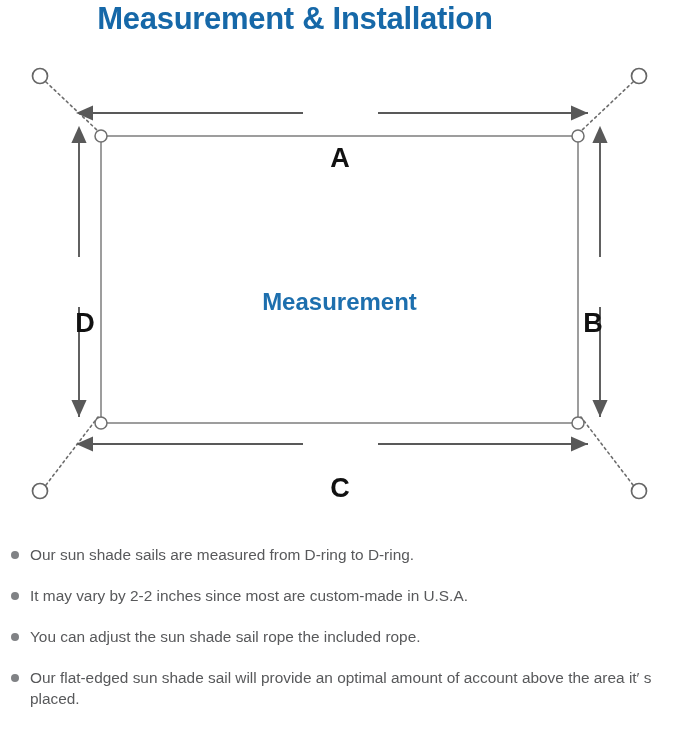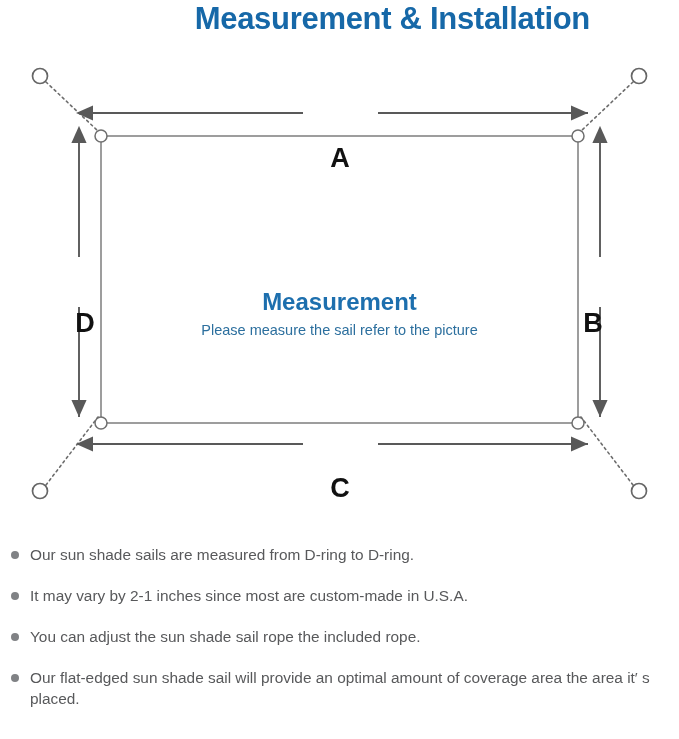--- a/index.html
+++ b/index.html
@@ -14,21 +14,21 @@
     font-family: "Liberation Sans", sans-serif;
     overflow: hidden;
   }
 
   
   .title {
     position: absolute;
     top: 0px;
     left: 0;
     width: 590px;
-    text-align: right;
+    text-align: center;
     font-size: 31px;
     font-weight: bold;
     color: #1668a8;
     letter-spacing: -0.3px;
     line-height: 38px;
   }
 
   
   .diagram {
     position: absolute;
@@ -163,38 +163,37 @@
       <line x1="79" y1="262" x2="79" y2="372" stroke="#595959" stroke-width="1.9" marker-end="url(#arrowR)"></line>
     </g>
 
     <g>
       <line x1="600" y1="98" x2="600" y2="212" stroke="#595959" stroke-width="1.9" marker-start="url(#arrowL)"></line>
       <line x1="600" y1="262" x2="600" y2="372" stroke="#595959" stroke-width="1.9" marker-end="url(#arrowR)"></line>
     </g>
   </svg>
 
   <div class="sail-title">Measurement</div>
-  <div class="sail-sub">Please measure the sail refer to the picture</div>
 
   <div class="dim-letter dim-a">A</div>
   <div class="dim-letter dim-b">B</div>
   <div class="dim-letter dim-c">C</div>
   <div class="dim-letter dim-d">D</div>
 </div>
 
 <div class="notes">
   <div class="note">
     <span class="dot"></span>
     <span class="txt">Our sun shade sails are measured from D-ring to D-ring.</span>
   </div>
   <div class="note">
     <span class="dot"></span>
-    <span class="txt">It may vary by 2-1 inches since most are custom-made in U.S.A.</span>
+    <span class="txt">It may vary by 2-2 inches since most are custom-made in U.S.A.</span>
   </div>
   <div class="note">
     <span class="dot"></span>
     <span class="txt">You can adjust the sun shade sail rope the included rope.</span>
   </div>
   <div class="note">
     <span class="dot"></span>
-    <span class="txt">Our flat-edged sun shade sail will provide an optimal amount of coverage area the area it′ s placed.</span>
+    <span class="txt">Our flat-edged sun shade sail will provide an optimal amount of account above the area it′ s placed.</span>
   </div>
 </div>
 
 </body></html>

